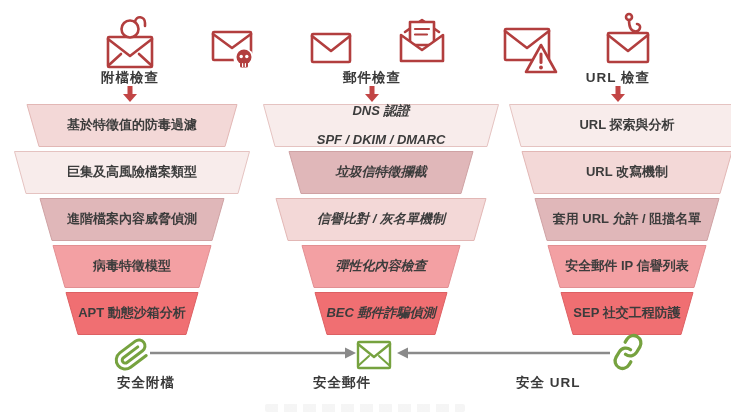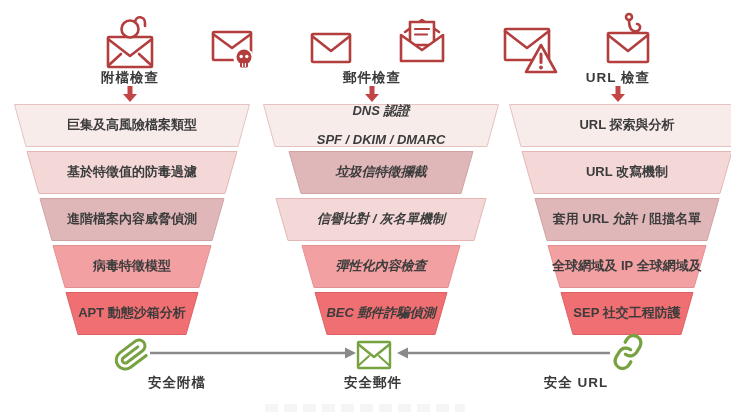--- a/index.html
+++ b/index.html
@@ -14,21 +14,21 @@
   
   .funnel{position:absolute;top:104px;width:236px;}
   .frow{position:relative;width:236px;height:43px;margin-bottom:4px;}
   .frow svg{position:absolute;left:0;top:0;}
   .frow .cap{position:absolute;inset:0;display:flex;flex-direction:column;align-items:center;justify-content:center;line-height:1.25;}
   .frow .t{font-size:13px;font-weight:700;color:#3c3c3c;white-space:nowrap;}
   .frow .s{font-size:13px;font-weight:700;color:#3c3c3c;white-space:nowrap;margin-top:12px;}
   .frow .s:empty{display:none;}
 
   
-  .flabel{position:absolute;top:374px;font-size:13.5px;font-weight:700;color:#3a3a3a;text-align:center;width:120px;letter-spacing:1px;}
+  .flabel{position:absolute;top:374px;font-size:13.5px;font-weight:700;color:#3a3a3a;text-align:left;width:120px;letter-spacing:1px;}
   .ficon{position:absolute;}
   .garrow{position:absolute;}
   .faint-caption{position:absolute;left:265px;top:404px;width:200px;height:8px;opacity:.45;border-radius:2px;
     background:repeating-linear-gradient(90deg,#e9e9e9 0 13px,transparent 13px 19px);}
 </style>
 </head>
 <body>
 
 <div class="stage">
 
@@ -109,32 +109,32 @@
   <div class="down-arrow" style="left:611px;top:86px;">
     <svg width="14" height="16">
         <rect x="4.5" y="0" width="5" height="8" fill="#c24545"></rect>
         <polygon points="0,8 14,8 7,16" fill="#c24545"></polygon>
       </svg>
   </div>
 
   <div class="funnel" style="left:14px;">
     <div class="frow">
       <svg width="236" height="43">
+          <polygon points="13,0.5 223,0.5 211,42.5 25,42.5" fill="#f3d8d7" stroke="#e2b7b5"></polygon>
+        </svg>
+      <div class="cap">
+          <span class="t">基於特徵值的防毒過濾</span>
+        </div>
+    </div>
+    <div class="frow">
+      <svg width="236" height="43">
           <polygon points="0.5,0.5 235.5,0.5 224,42.5 12,42.5" fill="#f8eceb" stroke="#e5c3c1"></polygon>
         </svg>
       <div class="cap">
           <span class="t">巨集及高風險檔案類型</span>
-        </div>
-    </div>
-    <div class="frow">
-      <svg width="236" height="43">
-          <polygon points="13,0.5 223,0.5 211,42.5 25,42.5" fill="#f3d8d7" stroke="#e2b7b5"></polygon>
-        </svg>
-      <div class="cap">
-          <span class="t">基於特徵值的防毒過濾</span>
         </div>
     </div>
     <div class="frow">
       <svg width="236" height="43">
           <polygon points="26,0.5 210,0.5 198,42.5 38,42.5" fill="#e0b7b9" stroke="#cfa2a4"></polygon>
         </svg>
       <div class="cap">
           <span class="t">進階檔案內容威脅偵測</span>
         </div>
     </div>
@@ -223,21 +223,21 @@
         </svg>
       <div class="cap">
           <span class="t">套用 URL 允許 / 阻擋名單</span>
         </div>
     </div>
     <div class="frow">
       <svg width="236" height="43">
           <polygon points="39,0.5 197,0.5 185,42.5 51,42.5" fill="#f3a0a3" stroke="#e28f92"></polygon>
         </svg>
       <div class="cap">
-          <span class="t">全球網域及 IP 全球網域及</span>
+          <span class="t">安全郵件 IP 信譽列表</span>
         </div>
     </div>
     <div class="frow">
       <svg width="236" height="43">
           <polygon points="52,0.5 184,0.5 172,42.5 64,42.5" fill="#f06f72" stroke="#dd6063"></polygon>
         </svg>
       <div class="cap">
           <span class="t">SEP 社交工程防護</span>
         </div>
     </div>

